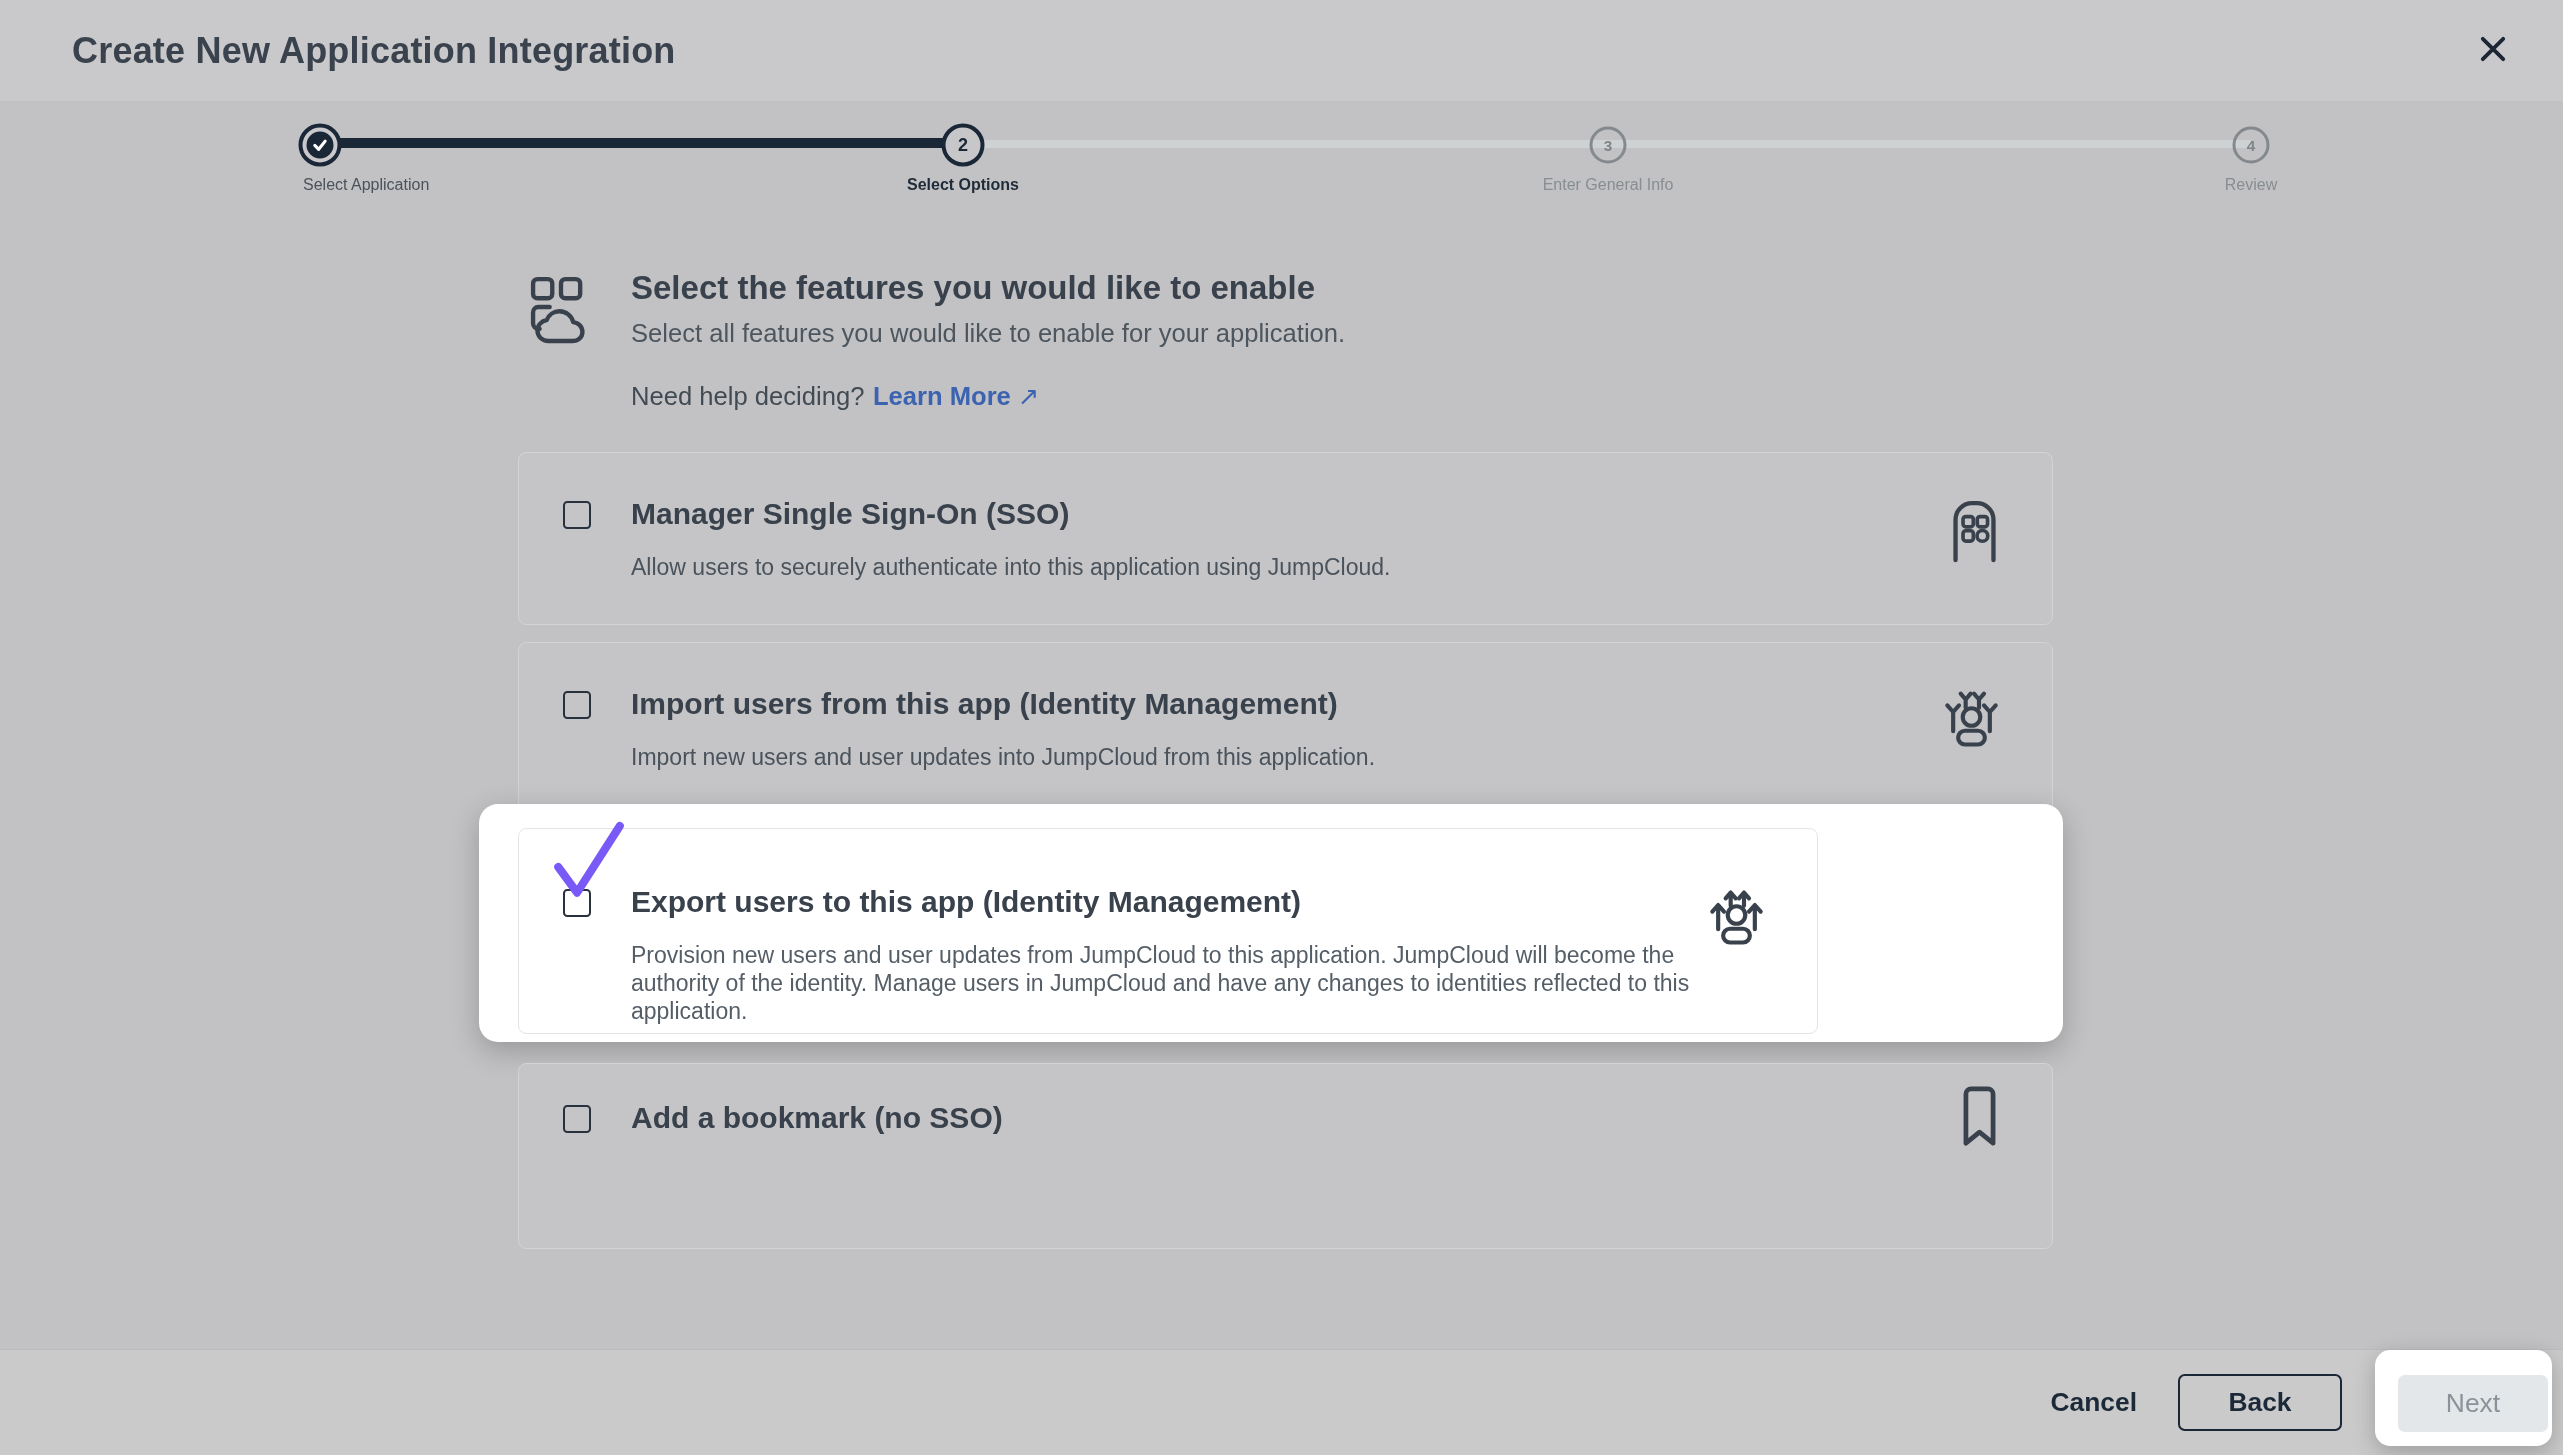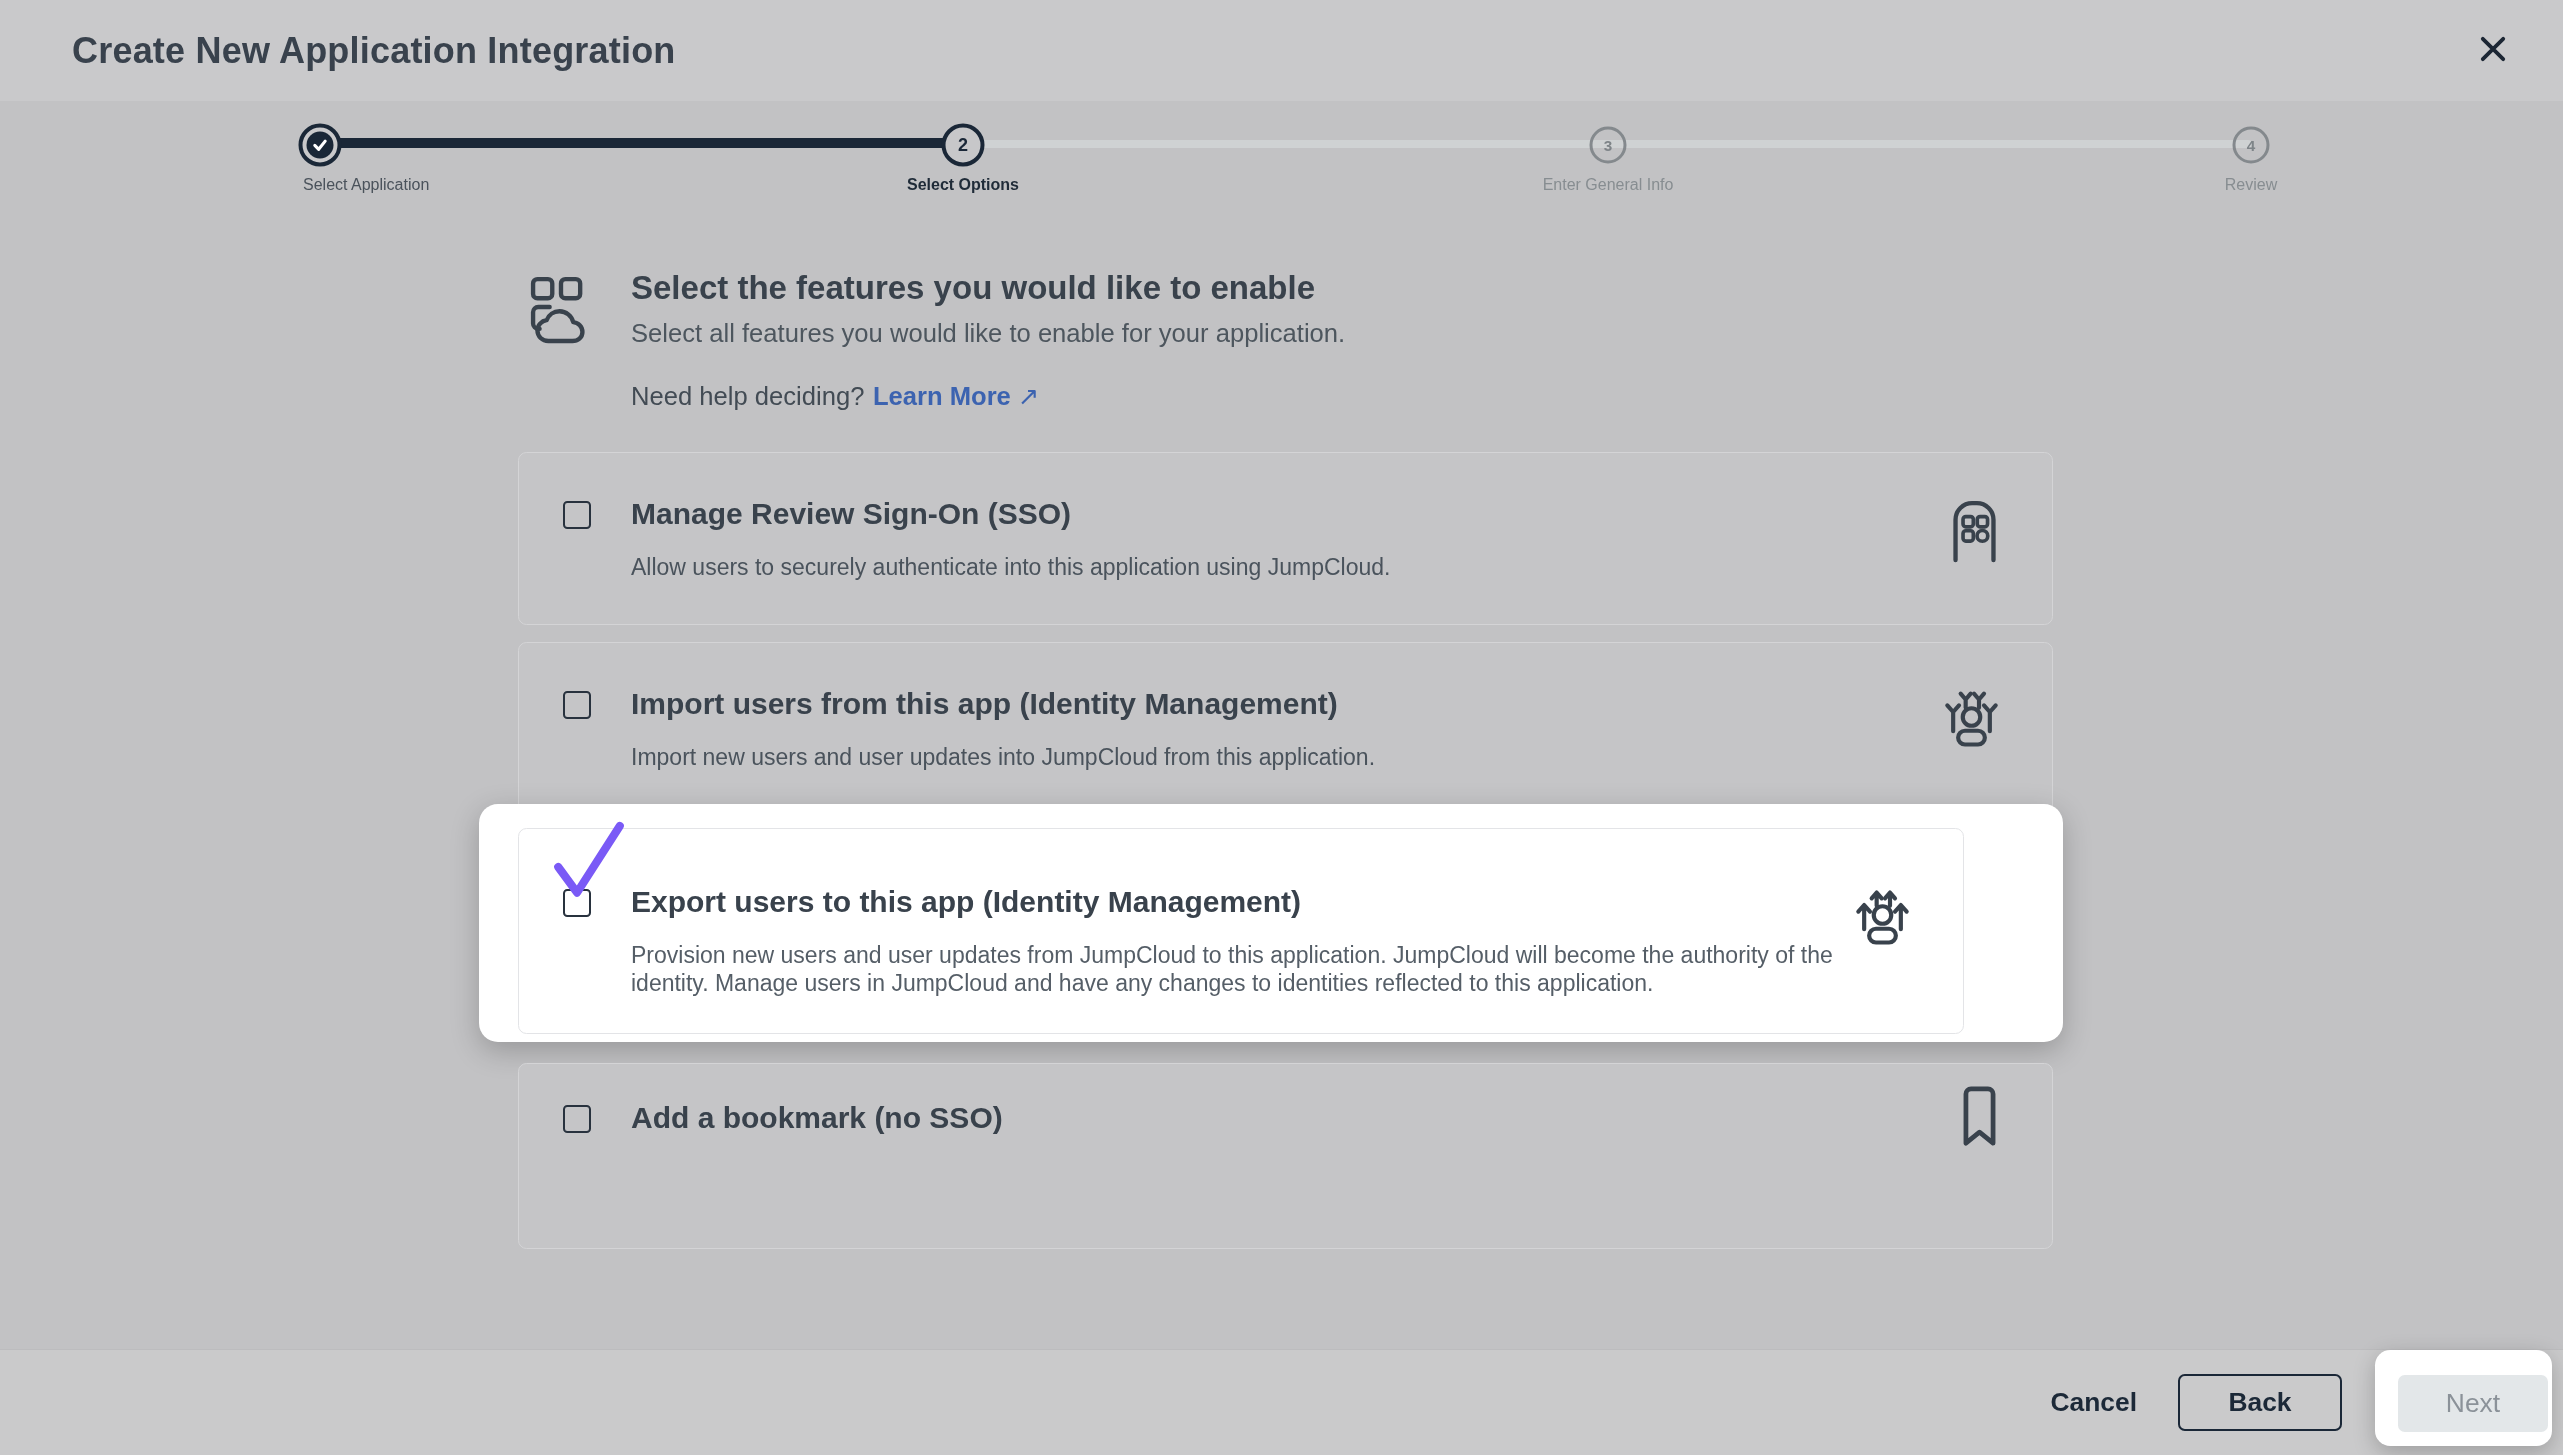--- a/index.html
+++ b/index.html
@@ -54,21 +54,21 @@
     display:flex;align-items:flex-start;padding:44px 53px 0 44px;cursor:pointer;
   }
   .card-1{top:452px;height:173px;}
   .card-2{top:642px;height:173px;}
   .card-4{top:1063px;height:186px;padding-top:37px;}
   .spotlight-card{
     position:absolute;left:479px;top:804px;width:1584px;height:238px;
     background:#ffffff;border-radius:19px;box-shadow:0 8.5px 29px rgba(0,0,0,.22);
   }
   .card-3{
-    position:absolute;left:39px;top:24px;width:1446px;height:206px;box-sizing:border-box;
+    position:absolute;left:39px;top:24px;width:1300px;height:206px;box-sizing:border-box;
     background:#ffffff;border:1.7px solid #e3e4e7;border-radius:8.5px;
     display:flex;align-items:flex-start;padding:56px 53px 0 44px;cursor:pointer;
   }
   .checkbox{
     width:28px;height:28px;box-sizing:border-box;flex:0 0 28px;
     border:2.6px solid #28323e;border-radius:4.3px;background:transparent;margin-top:4.3px;cursor:pointer;
   }
   .card-3 .checkbox{background:#ffffff;}
   .card-text{margin-left:40px;max-width:1244px;}
   .card-title{font-size:30px;font-weight:700;color:#39424c;line-height:1.1;}
@@ -154,21 +154,21 @@
 </div>
 <div class="page-heading">Select the features you would like to enable</div>
 <div class="page-subheading">Select all features you would like to enable for your application.</div>
 <div class="help-line">
   <span>Need help deciding?</span><span class="help-link">Learn More</span><span class="help-arrow">↗</span>
 </div>
 
 <div class="card card-1">
   <div class="checkbox"></div>
   <div class="card-text">
-    <div class="card-title">Manage Review Sign-On (SSO)</div>
+    <div class="card-title">Manager Single Sign-On (SSO)</div>
     <div class="card-desc">Allow users to securely authenticate into this application using JumpCloud.</div>
   </div>
   <div class="card-icon">
     <svg width="49" height="66" viewBox="0 0 62 80">
       <path class="icon-stroke" d="M7 78 V27 C7 15.4 16.4 6 28 6 h6 C45.6 6 55 15.4 55 27 V78" stroke-width="5.5"></path>
       <rect class="icon-stroke" x="16.5" y="23" width="13" height="13" rx="3.5" stroke-width="4.6"></rect>
       <rect class="icon-stroke" x="34.5" y="23" width="13" height="13" rx="3.5" stroke-width="4.6"></rect>
       <rect class="icon-stroke" x="16.5" y="41" width="13" height="13" rx="3.5" stroke-width="4.6"></rect>
       <circle class="icon-stroke" cx="41" cy="47.5" r="6.8" stroke-width="4.6"></circle>
     </svg>

